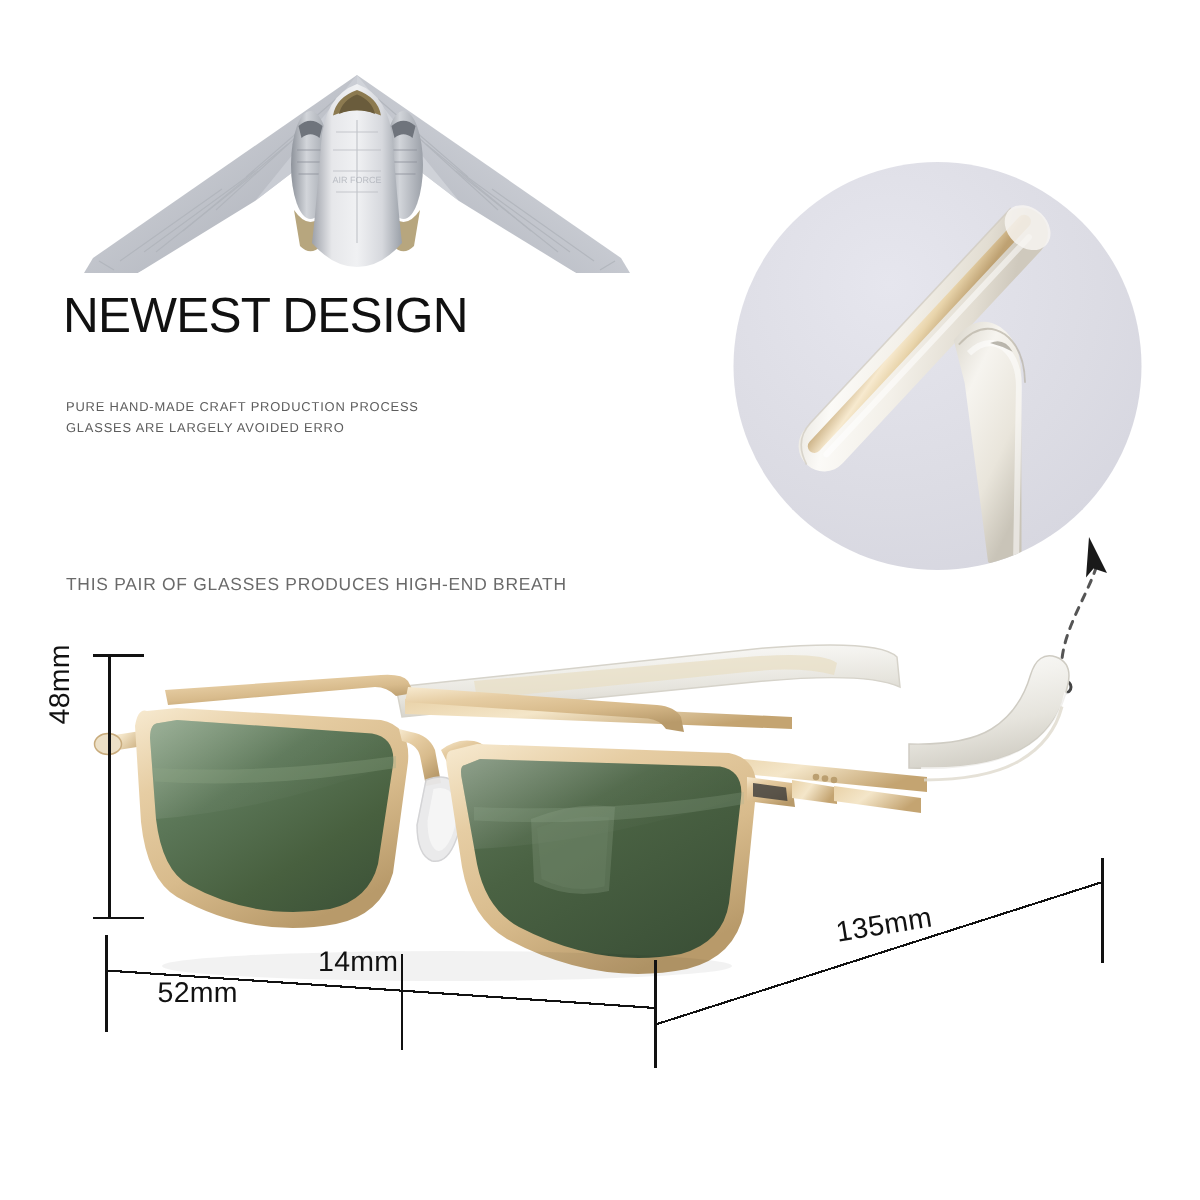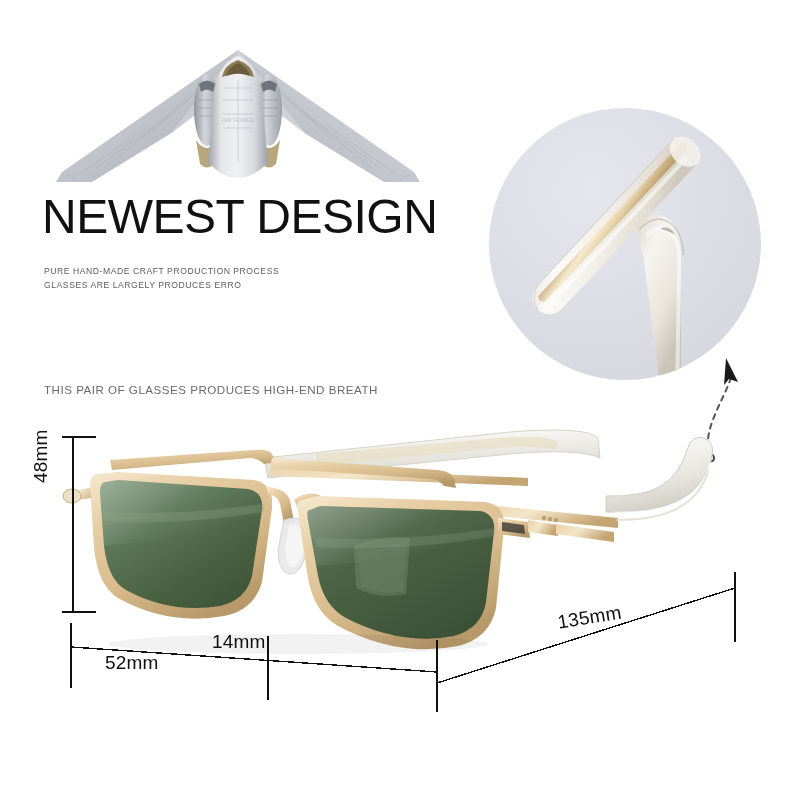--- a/index.html
+++ b/index.html
@@ -27,21 +27,21 @@
     width: 372px;
     height: 180px;
   }
   .aircraft-svg { display: block; width: 100%; height: 100%; }
 
   
   .headline {
     position: absolute;
     left: 42px;
     top: 193px;
-    font-size: 48px;
+    font-size: 33px;
     line-height: 1;
     font-weight: 400;
     letter-spacing: -0.5px;
     color: #111111;
     white-space: nowrap;
   }
   .sub-lines {
     position: absolute;
     left: 44px;
     top: 264px;
@@ -233,21 +233,21 @@
         <path d="M186 58 L186 140"></path>
       </g>
       <text x="186" y="100" font-family="Liberation Sans, sans-serif" font-size="6" fill="#a7abb3" text-anchor="middle" opacity="0.7">AIR FORCE</text>
     </svg>
   </div>
 
   <div class="headline">NEWEST DESIGN</div>
 
   <div class="sub-lines">
     <div>PURE HAND-MADE CRAFT PRODUCTION PROCESS</div>
-    <div>GLASSES ARE LARGELY PRODUCES ERRO</div>
+    <div>GLASSES ARE LARGELY AVOIDED ERRO</div>
   </div>
 
 
   <div class="tagline">THIS PAIR OF GLASSES PRODUCES HIGH-END BREATH</div>
 
   <div class="detail-circle">
     <svg class="detail-svg" viewBox="0 0 272 272" xmlns="http://www.w3.org/2000/svg">
       <defs>
         <linearGradient id="acet1" x1="0" y1="0" x2="1" y2="0.25">
           <stop offset="0%" stop-color="#e8e5de"></stop>

